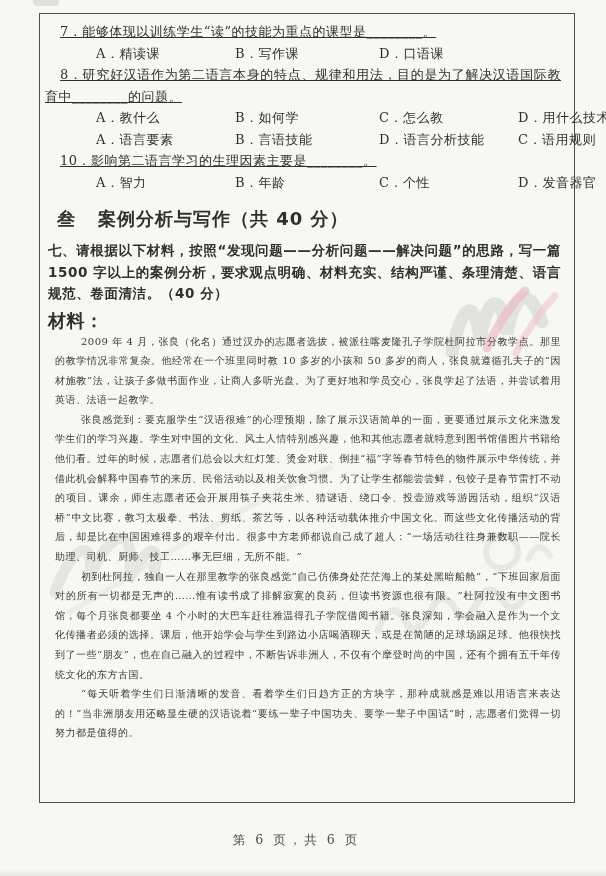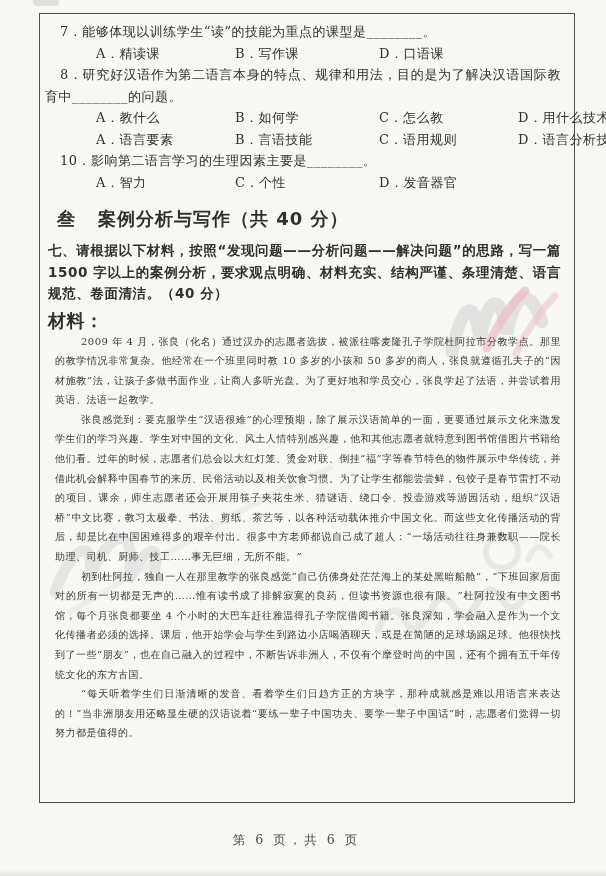--- a/index.html
+++ b/index.html
@@ -32,20 +32,21 @@
     box-sizing: border-box;
     padding: 7px 13px 0 5px;
     background: transparent;
   }
 
   
   .questions { font-size: 13px; letter-spacing: .5px; }
   .q-stem {
     margin: 0; line-height: 21.5px; text-indent: 15px;
     text-align: justify;
+    text-decoration: underline;
   }
   .q-options {
     display: grid;
     grid-template-columns: 120px 125px 120px auto;
     padding-left: 51px;
     line-height: 21.5px;
     white-space: nowrap;
     gap: 19px;
   }
 
@@ -133,29 +134,30 @@
           <span>B．如何学</span>
           <span>C．怎么教</span>
           <span>D．用什么技术手段教</span>
         </div>
       </div>
 
       <div>
         <div class="q-options">
           <span>A．语言要素</span>
           <span>B．言语技能</span>
+          <span>D．语言分析技能</span>
           <span>C．语用规则</span>
-          <span>D．语言分析技能</span>
         </div>
       </div>
 
       <div>
         <p class="q-stem">10．影响第二语言学习的生理因素主要是________。</p>
         <div class="q-options">
           <span>A．智力</span>
+          <span>B．年龄</span>
           <span>C．个性</span>
           <span>D．发音器官</span>
         </div>
       </div>
 
     </div>
 
     <div class="section-header">
       <span class="section-marker">叁</span><span>案例分析与写作（共 40 分）</span>
     </div>

